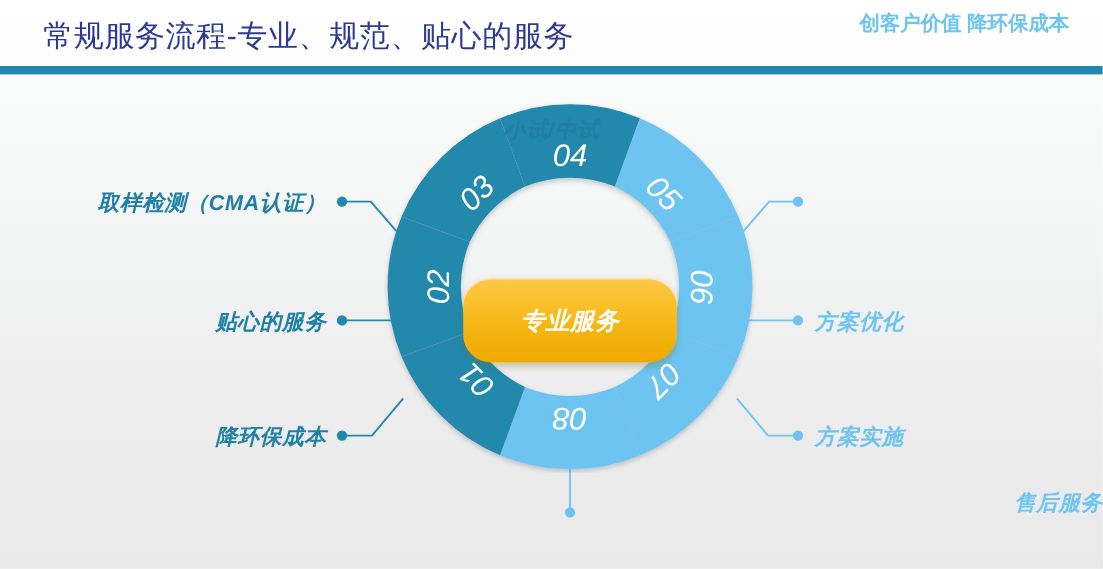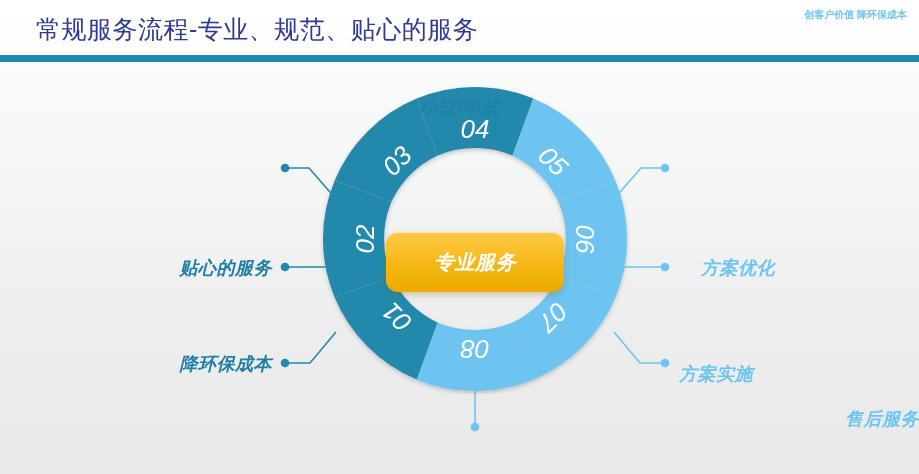--- a/index.html
+++ b/index.html
@@ -25,22 +25,22 @@
     position: absolute;
     left: 36px; top: 13px;
     font-size: 25px;
     font-weight: normal;
     letter-spacing: 0.5px;
     color: #2c3a92;
     white-space: nowrap;
   }
   #header-slogan {
     position: absolute;
-    right: 12px; top: 8px;
-    font-size: 10px;
+    right: 28px; top: 8px;
+    font-size: 17px;
     font-weight: bold;
     color: #6ec4f0;
     white-space: nowrap;
   }
   #header-rule {
     position: absolute;
     left: 0; top: 55px;
     width: 919px; height: 7px;
     background: #2189ad;
   }
@@ -72,22 +72,22 @@
     font-size: 26px;
     fill: #ffffff;
     text-anchor: middle;
     dominant-baseline: central;
   }
 
   
   #center-plaque {
     position: absolute;
     left: 386px; top: 170px;
-    width: 178px; height: 60px;
-    border-radius: 12px;
+    width: 178px; height: 70px;
+    border-radius: 23px;
     background: linear-gradient(to bottom, #fcc947 0%, #fabe26 35%, #f2b50f 62%, #efa900 100%);
     box-shadow: 0 3px 6px rgba(120,100,20,0.30), inset 0 1px 0 rgba(255,255,255,0.55);
     display: flex;
     align-items: center;
     justify-content: center;
     white-space: nowrap;
   }
   .cp-side {
     font-size: 20px;
     font-weight: bold;
@@ -213,19 +213,20 @@
 
   <div id="center-plaque">
     <span class="cp-side">专业</span>
     <span class="cp-side">服务</span>
   </div>
 
   <div class="label dark" style="left:0; top:34px; width:919px; text-align:center;">小试/中试</div>
 
   <div class="label light" style="left:0; top:345px; width:919px; text-align:right;">售后服务</div>
 
+  <div class="label dark left" style="left:0; top:95px; width:272px;">取样检测（CMA认证）</div>
   <div class="label dark left" style="left:0; top:194px; width:272px;">贴心的服务</div>
   <div class="label dark left" style="left:0; top:290px; width:272px;">降环保成本</div>
 
-  <div class="label light right" style="left:679px; top:194px;margin-left:22px;">方案优化</div>
-  <div class="label light right" style="left:679px; top:300px;">方案实施</div>
+  <div class="label light right" style="left:679px; top:194px;">方案优化</div>
+  <div class="label light right" style="left:679px; top:290px;">方案实施</div>
 
 </div>
 
 </body></html>

